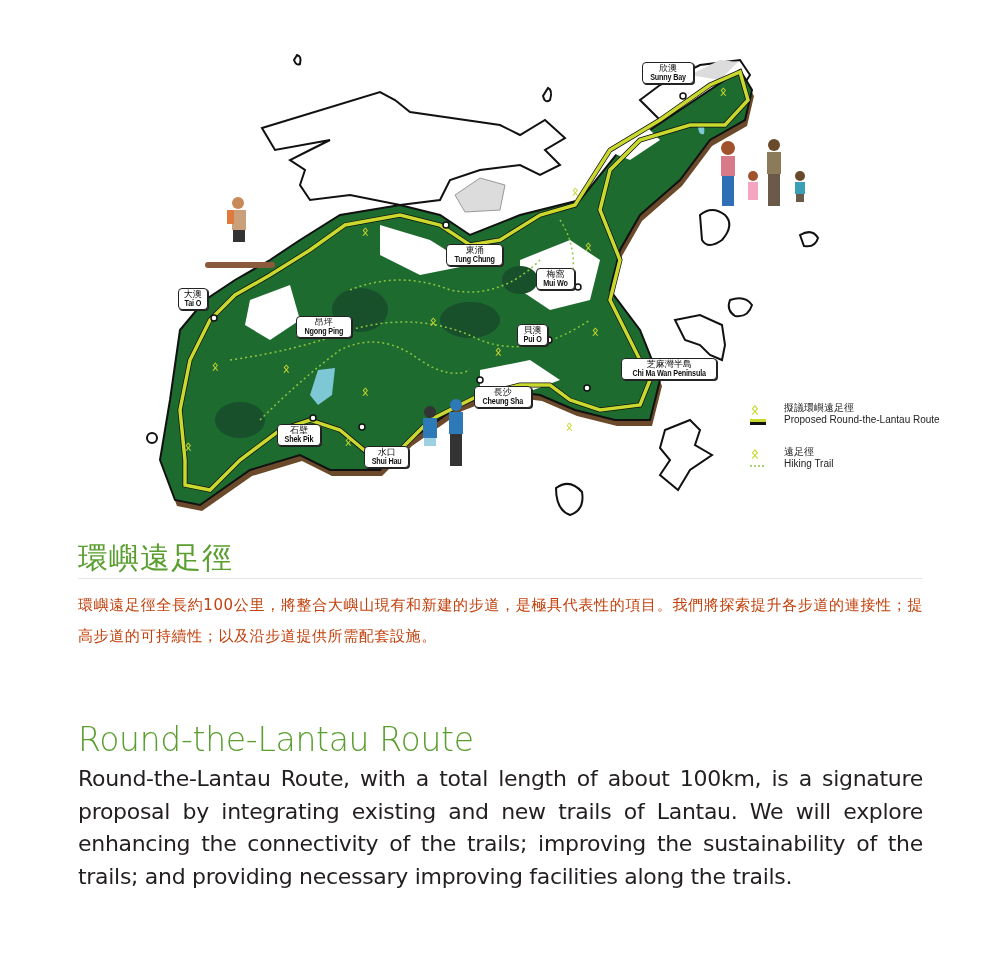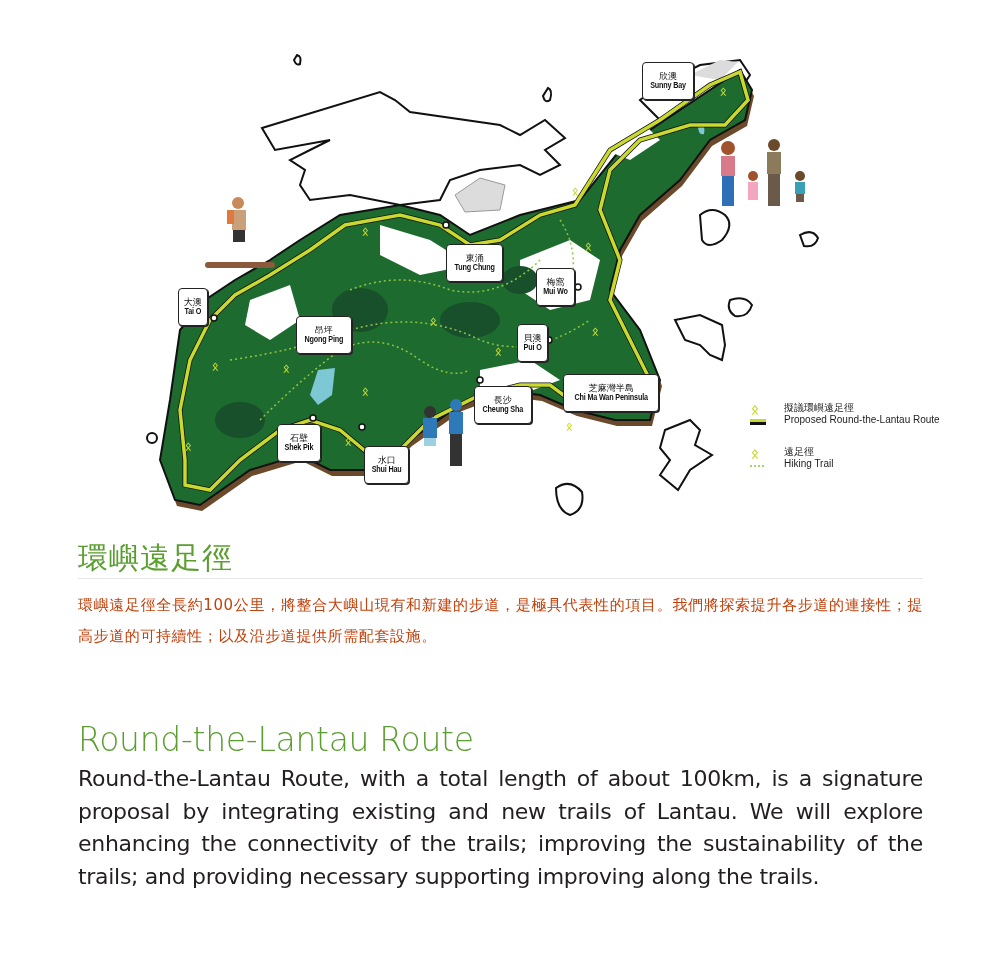--- a/index.html
+++ b/index.html
@@ -1,20 +1,20 @@
 <!DOCTYPE html>
 <html><head>
 <meta charset="utf-8">
 <style>
   html, body { margin:0; padding:0; background:#ffffff; }
   body { width:1000px; height:961px; position:relative; overflow:hidden;
          font-family:"DejaVu Sans", sans-serif; }
   #map { position:absolute; left:0; top:0; width:1000px; height:530px; }
   .label-box { position:absolute; background:#fff; border:1.5px solid #222; border-radius:4px;
-               text-align:center; padding:9px 4px; line-height:1.05; box-shadow:1px 1px 0 #222; }
+               text-align:center; padding:1px 4px; line-height:1.05; box-shadow:1px 1px 0 #222; }
   .label-box .zh { font-size:9px; color:#111; display:block; }
   .label-box .en { font-family:"Liberation Sans", sans-serif; font-size:8.5px; font-weight:bold;
                    color:#111; display:block; letter-spacing:-0.2px; transform:scaleX(0.85); }
   .legend { position:absolute; left:748px; top:400px; width:200px; }
   .legend-item { position:relative; height:44px; }
   .legend-swatch { position:absolute; left:0; top:0; width:20px; height:30px; }
   .legend-text { position:absolute; left:36px; top:2px; }
   .legend-text .zh { font-size:10px; color:#222; display:block; line-height:12px; }
   .legend-text .en { font-family:"Liberation Sans", sans-serif; font-size:10px; color:#222; display:block; line-height:12px; }
   .section { position:absolute; left:78px; width:845px; }
@@ -153,21 +153,21 @@
     <span class="en">Tai O</span>
   </div>
   <div class="label-box" style="left:296px;top:316px;">
     <span class="zh">昂坪</span>
     <span class="en">Ngong Ping</span>
   </div>
   <div class="label-box" style="left:517px;top:324px;">
     <span class="zh">貝澳</span>
     <span class="en">Pui O</span>
   </div>
-  <div class="label-box" style="left:563px;top:358px;margin-top:16px;">
+  <div class="label-box" style="left:621px;top:358px;">
     <span class="zh">芝麻灣半島</span>
     <span class="en">Chi Ma Wan Peninsula</span>
   </div>
   <div class="label-box" style="left:474px;top:386px;">
     <span class="zh">長沙</span>
     <span class="en">Cheung Sha</span>
   </div>
   <div class="label-box" style="left:277px;top:424px;">
     <span class="zh">石壁</span>
     <span class="en">Shek Pik</span>
@@ -200,13 +200,13 @@
         <span class="en">Hiking Trail</span>
       </div>
     </div>
   </div>
 </div>
 
 <div class="section title-zh">環嶼遠足徑</div>
 <div class="divider"></div>
 <div class="section body-zh">環嶼遠足徑全長約100公里，將整合大嶼山現有和新建的步道，是極具代表性的項目。我們將探索提升各步道的連接性；提高步道的可持續性；以及沿步道提供所需配套設施。</div>
 <div class="section title-en">Round-the-Lantau Route</div>
-<div class="section body-en">Round-the-Lantau Route, with a total length of about 100km, is a signature proposal by integrating existing and new trails of Lantau. We will explore enhancing the connectivity of the trails; improving the sustainability of the trails; and providing necessary supporting improving along the trails.</div>
+<div class="section body-en">Round-the-Lantau Route, with a total length of about 100km, is a signature proposal by integrating existing and new trails of Lantau. We will explore enhancing the connectivity of the trails; improving the sustainability of the trails; and providing necessary improving facilities along the trails.</div>
 
 </body></html>

